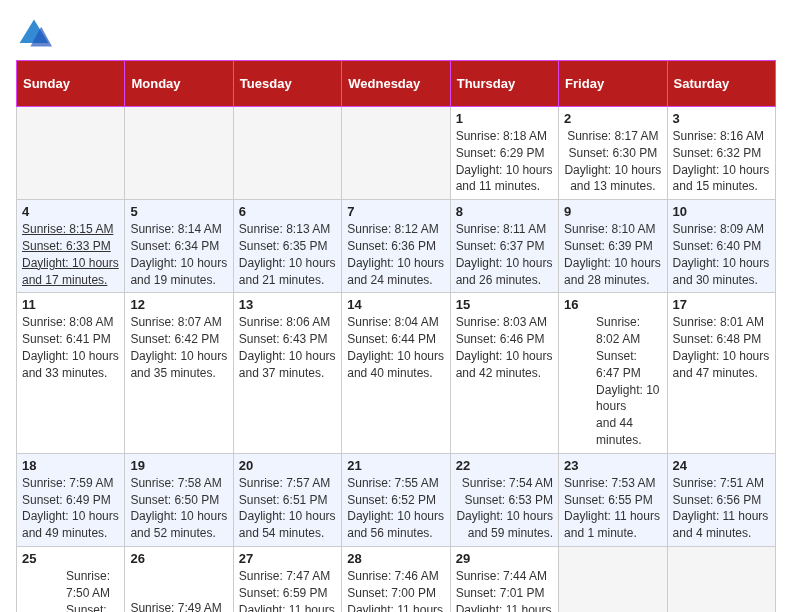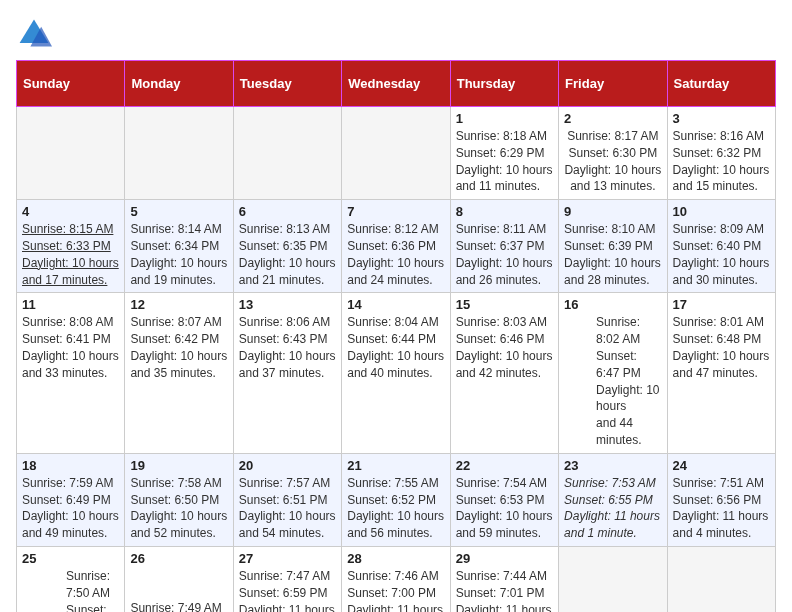--- a/index.html
+++ b/index.html
@@ -271,28 +271,28 @@
         </td>
         <td>
           <div class="day-num">21</div>
           <div class="day-info" style="white-space: pre-line;">Sunrise: 7:55 AM
 Sunset: 6:52 PM
 Daylight: 10 hours
 and 56 minutes.</div>
         </td>
         <td>
           <div class="day-num">22</div>
-          <div class="day-info" style="white-space: pre-line;">Sunrise: 7:54 AM
+          <div class="day-info" style="white-space: pre-line; text-align: right;">Sunrise: 7:54 AM
 Sunset: 6:53 PM
 Daylight: 10 hours
 and 59 minutes.</div>
         </td>
         <td>
           <div class="day-num">23</div>
-          <div class="day-info" style="white-space: pre-line; font-style: italic;">Sunrise: 7:53 AM
+          <div class="day-info" style="white-space: pre-line;">Sunrise: 7:53 AM
 Sunset: 6:55 PM
 Daylight: 11 hours
 and 1 minute.</div>
         </td>
         <td>
           <div class="day-num">24</div>
           <div class="day-info" style="white-space: pre-line;">Sunrise: 7:51 AM
 Sunset: 6:56 PM
 Daylight: 11 hours
 and 4 minutes.</div>

